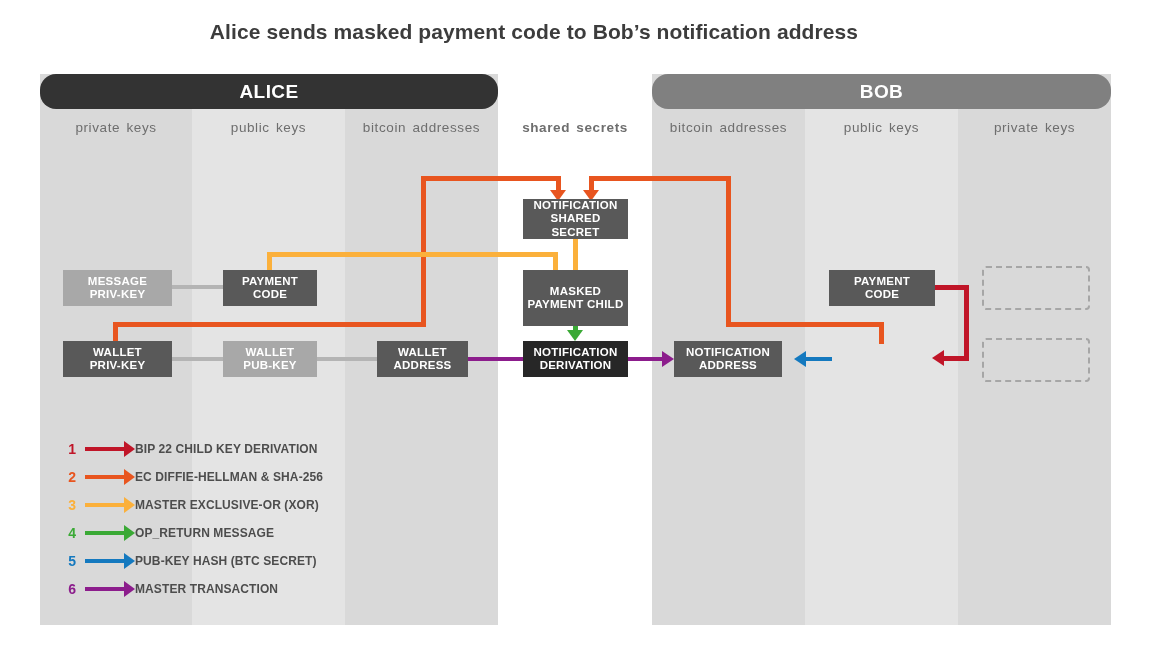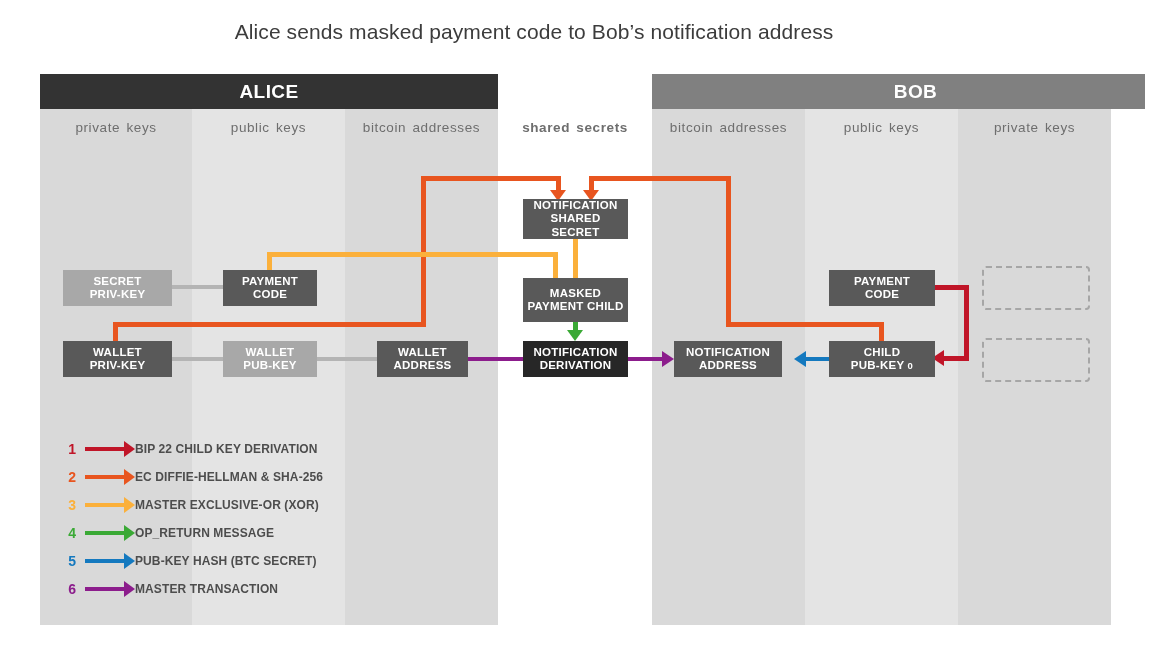--- a/index.html
+++ b/index.html
@@ -7,39 +7,40 @@
     width:1152px;height:648px;background:#ffffff;
     font-family:"Liberation Sans", sans-serif;
     -webkit-font-smoothing:antialiased;
     overflow:hidden;position:relative;
   }
   #stage{position:absolute;left:0;top:0;width:1152px;height:648px;}
 
   
   .title{
     position:absolute;left:0;top:20px;width:1068px;
-    text-align:center;font-size:21px;font-weight:normal;color:#3c3c3c;
+    text-align:center;font-size:21px;font-weight:bold;color:#3c3c3c;
     letter-spacing:.1px;
   }
 
   
   .band{position:absolute;top:74px;height:551px;}
   .band.dark{background:#d9d9d9;}
   .band.light{background:#e4e4e4;}
   .band.white{background:#ffffff;}
 
   
   .party{
     position:absolute;top:74px;height:35px;
     color:#ffffff;font-size:19px;font-weight:bold;
     display:flex;align-items:center;justify-content:center;
     letter-spacing:.4px;
+    border-radius:16px;
   }
   .party.alice{left:40px;width:458px;background:#333333;}
-  .party.bob{left:652px;width:459px;background:#808080;padding-left:34px;}
+  .party.bob{left:652px;width:459px;background:#808080;}
 
   
   .colcap{
     position:absolute;top:116px;height:22px;
     color:#6e6e6e;font-size:13.5px;
     display:flex;align-items:center;justify-content:center;
     letter-spacing:.6px;word-spacing:2px;
   }
 
   
@@ -139,21 +140,21 @@
   <div class="seg" style="left:806px;top:357px;width:26px;height:4px;background:#1479bf;"></div>
   <div class="ah left" style="left:794px;top:351px;border-right:12px solid #1479bf;"></div>
 
   <div class="seg" style="left:933px;top:285px;width:36px;height:5px;background:#c01528;"></div>
   <div class="seg" style="left:964px;top:285px;width:5px;height:76px;background:#c01528;"></div>
   <div class="seg" style="left:944px;top:356px;width:25px;height:5px;background:#c01528;"></div>
   <div class="ah left" style="left:932px;top:350px;border-right:12px solid #c01528;"></div>
 
   <div class="node mid" style="left:63px;top:270px;width:109px;height:36px;">
     <div>
-      <div>SECRET</div>
+      <div>MESSAGE</div>
       <div>PRIV-KEY</div>
     </div>
   </div>
 
   <div class="node dark" style="left:223px;top:270px;width:94px;height:36px;">
     <div>
       <div>PAYMENT</div>
       <div>CODE</div>
     </div>
   </div>
@@ -179,21 +180,21 @@
     </div>
   </div>
 
   <div class="node dark" style="left:523px;top:199px;width:105px;height:40px;">
     <div>
       <div>NOTIFICATION</div>
       <div>SHARED SECRET</div>
     </div>
   </div>
 
-  <div class="node dark" style="left:523px;top:278px;width:105px;height:44px;">
+  <div class="node dark" style="left:523px;top:270px;width:105px;height:56px;">
     <div>
       <div>MASKED</div>
       <div>PAYMENT CHILD</div>
     </div>
   </div>
 
   <div class="node black" style="left:523px;top:341px;width:105px;height:36px;">
     <div>
       <div>NOTIFICATION</div>
       <div>DERIVATION</div>
@@ -207,29 +208,20 @@
     </div>
   </div>
 
   <div class="node dark" style="left:829px;top:270px;width:106px;height:36px;">
     <div>
       <div>PAYMENT</div>
       <div>CODE</div>
     </div>
   </div>
 
-  <div class="node dark" style="left:829px;top:341px;width:106px;height:36px;">
-    <div>
-      <div>CHILD</div>
-      <div>
-        <span>PUB-KEY</span>
-        <span class="sub">0</span>
-      </div>
-    </div>
-  </div>
 
   <div class="node ghost" style="left:982px;top:266px;width:108px;height:44px;"></div>
   <div class="node ghost" style="left:982px;top:338px;width:108px;height:44px;"></div>
 
   <div class="legend">
 
     <div class="lrow">
       <div class="lnum" style="color:#c01528;">1</div>
       <div class="lline" style="background:#c01528;"></div>
       <div class="lhead" style="border-left-color:#c01528;"></div>

